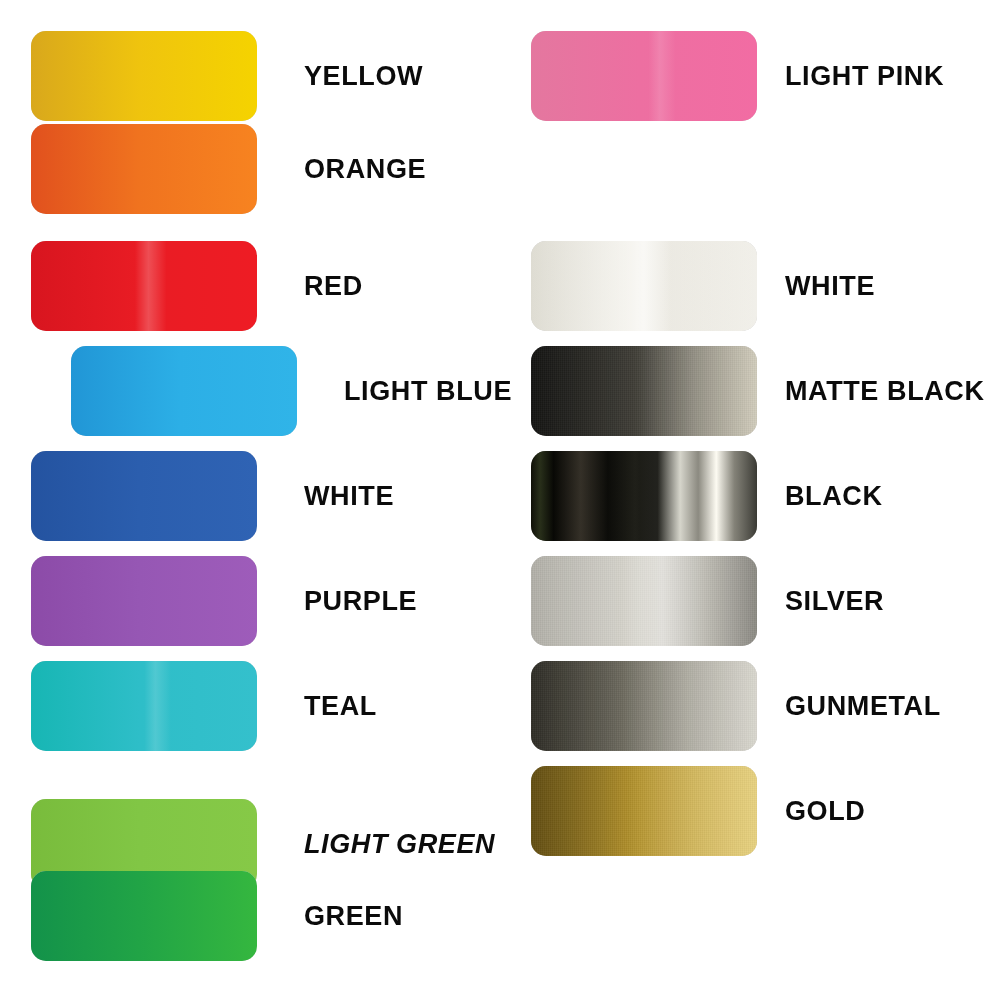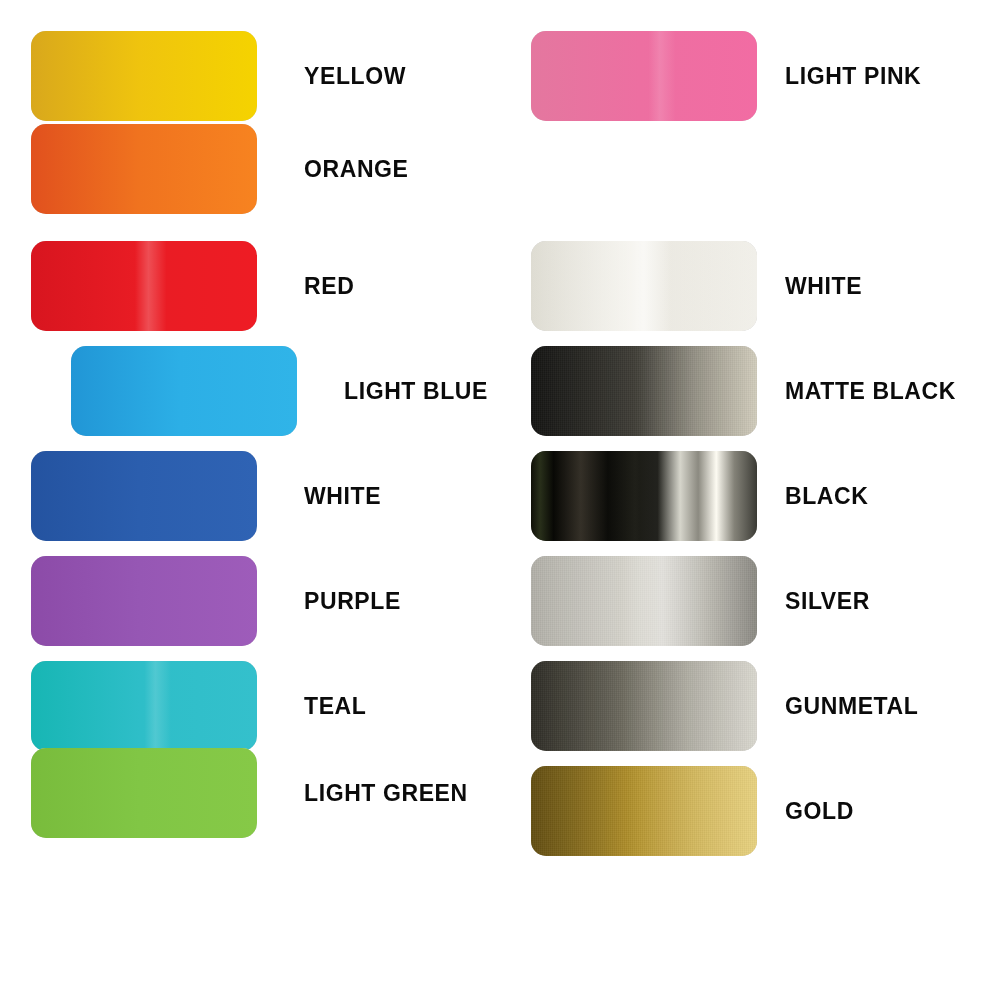--- a/index.html
+++ b/index.html
@@ -76,21 +76,21 @@
   }
 
   .label {
     position: absolute;
     top: 0;
     height: 90px;
     display: flex;
     align-items: center;
     color: #0b0b0b;
     font-weight: 700;
-    font-size: 23px;
+    font-size: 27px;
     letter-spacing: .6px;
     white-space: nowrap;
     font-family: "Liberation Sans", sans-serif;
   }
   .column.left  .label { left: 304px; }
   .column.right .label { left: 285px; }
 </style>
 </head>
 <body>
 
@@ -139,26 +139,33 @@
         </div>
         <div class="label">TEAL</div>
       </div>
       <div class="row" style="top: 556px;">
         <div class="swatch">
           <div class="base" style="background: linear-gradient(90deg, rgb(140, 75, 168) 0%, rgb(150, 87, 180) 48%, rgb(158, 92, 186) 100%);"></div>
           <div class="sheen" style="background: linear-gradient(90deg, rgba(255, 255, 255, 0) 0%, rgba(255, 255, 255, 0) 100%);"></div>
         </div>
         <div class="label">PURPLE</div>
       </div>
-      <div class="row" style="top: 748px;">
+      <div class="row" style="top: 799px; font-style: italic;">
         <div class="swatch">
           <div class="base" style="background: linear-gradient(90deg, rgb(121, 188, 60) 0%, rgb(129, 198, 69) 48%, rgb(134, 201, 71) 100%);"></div>
           <div class="sheen" style="background: linear-gradient(90deg, rgba(255, 255, 255, 0) 0%, rgba(255, 255, 255, 0) 100%);"></div>
         </div>
         <div class="label">LIGHT GREEN</div>
+      </div>
+      <div class="row" style="top: 871px;">
+        <div class="swatch">
+          <div class="base" style="background: linear-gradient(90deg, rgb(19, 146, 74) 0%, rgb(33, 164, 70) 48%, rgb(53, 183, 63) 100%);"></div>
+          <div class="sheen" style="background: linear-gradient(90deg, rgba(255, 255, 255, 0) 0%, rgba(255, 255, 255, 0) 100%);"></div>
+        </div>
+        <div class="label">GREEN</div>
       </div>
     </div>
   <div class="column right">
       <div class="row" style="top: 31px; text-align: center;">
         <div class="swatch">
           <div class="base" style="background: linear-gradient(90deg, rgb(228, 119, 159) 0%, rgb(237, 111, 161) 48%, rgb(242, 108, 163) 100%);"></div>
           <div class="sheen" style="background: linear-gradient(90deg, rgba(255, 255, 255, 0) 0%, rgba(255, 255, 255, 0) 52%, rgba(255, 255, 255, 0.14) 57%, rgba(255, 255, 255, 0) 64%, rgba(255, 255, 255, 0) 100%);"></div>
         </div>
         <div class="label">LIGHT PINK</div>
       </div>

